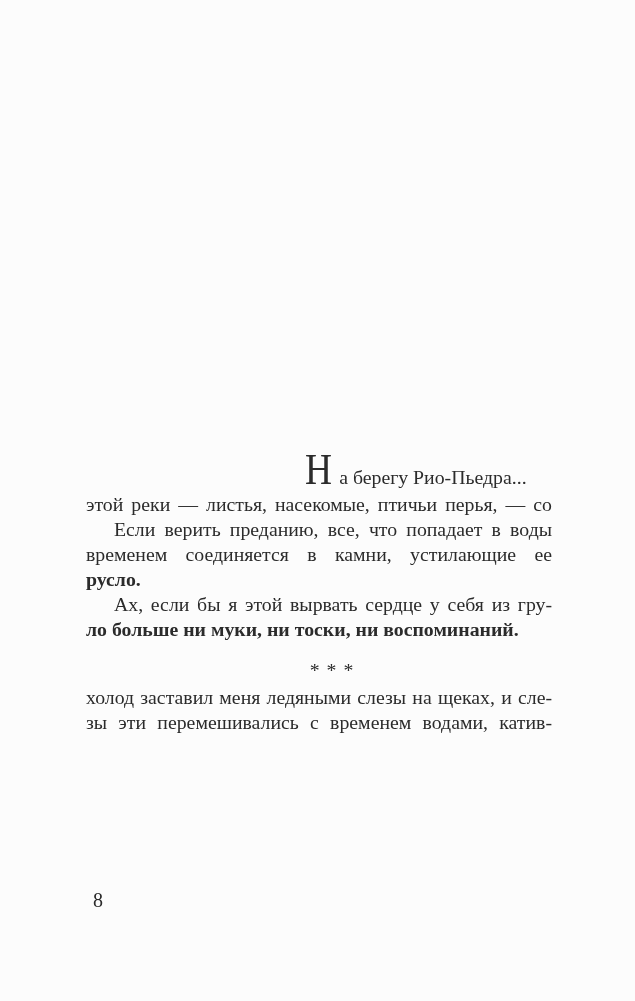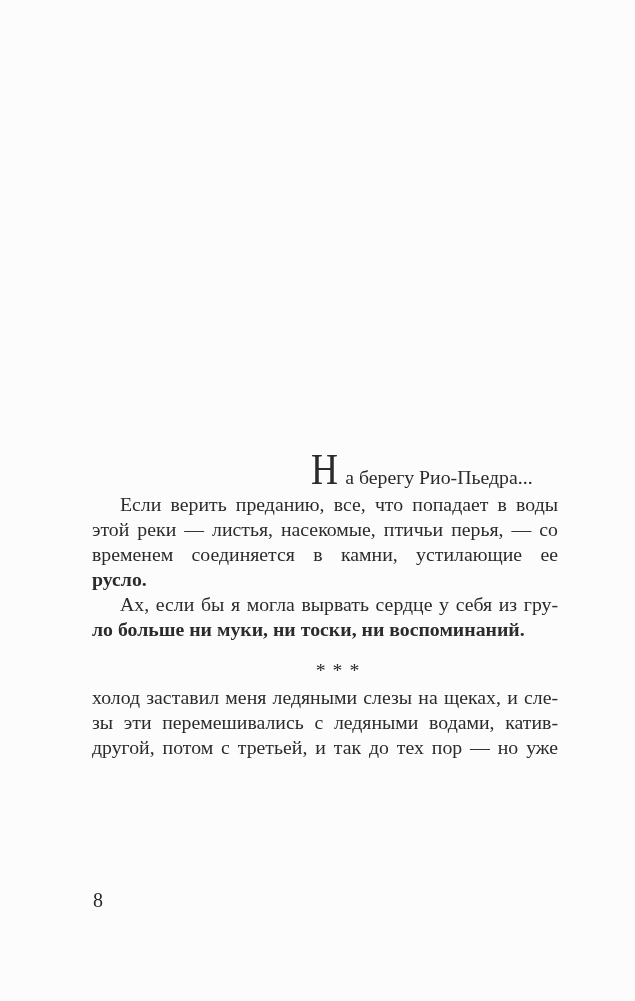--- a/index.html
+++ b/index.html
@@ -10,21 +10,21 @@
     width: 635px;
     height: 1001px;
     position: relative;
     background: #fcfcfc;
     overflow: hidden;
     font-family: "Liberation Serif", "DejaVu Serif", serif;
     color: #2b2b2b;
   }
   .text-column {
     position: absolute;
-    left: 92px;
+    left: 86px;
     top: 0;
     width: 466px;
     font-size: 19.8px;
     line-height: 25px;
   }
   .opening {
     margin-top: 465px;
     margin-left: auto;
     width: 272px;
     text-align: center;
@@ -67,34 +67,33 @@
 </head>
 <body>
 
 <div class="text-column">
 
   <div class="opening">
     <div class="op-line"><span class="dropcap">Н</span><span>а берегу Рио-Пьедра...</span></div>
   </div>
 
   <div class="para para-first">
+    <div class="line j">этой реки — листья, насекомые, птичьи перья, — со</div>
     <div class="line j indent">Если верить преданию, все, что попадает в воды</div>
-    <div class="line j">этой реки — листья, насекомые, птичьи перья, — со</div>
     <div class="line j">временем соединяется в камни, устилающие ее</div>
     <div class="line l">русло.</div>
   </div>
 
   <div class="para">
-    <div class="line j indent">Ах, если бы я могла вырвать сердце у себя из гру-</div>
+    <div class="line j indent">Ах, если бы я этой вырвать сердце у себя из гру-</div>
     <div class="line l">ло больше ни муки, ни тоски, ни воспоминаний.</div>
   </div>
 
   <div class="separator">* * *</div>
 
   <div class="para para-first">
     <div class="line j">холод заставил меня ледяными слезы на щеках, и сле-</div>
-    <div class="line j">зы эти перемешивались с ледяными водами, катив-</div>
-    <div class="line j">другой, потом с третьей, и так до тех пор — но уже</div>
+    <div class="line j">зы эти перемешивались с временем водами, катив-</div>
   </div>
 
 </div>
 
 <div class="folio">8</div>
 
 </body></html>

